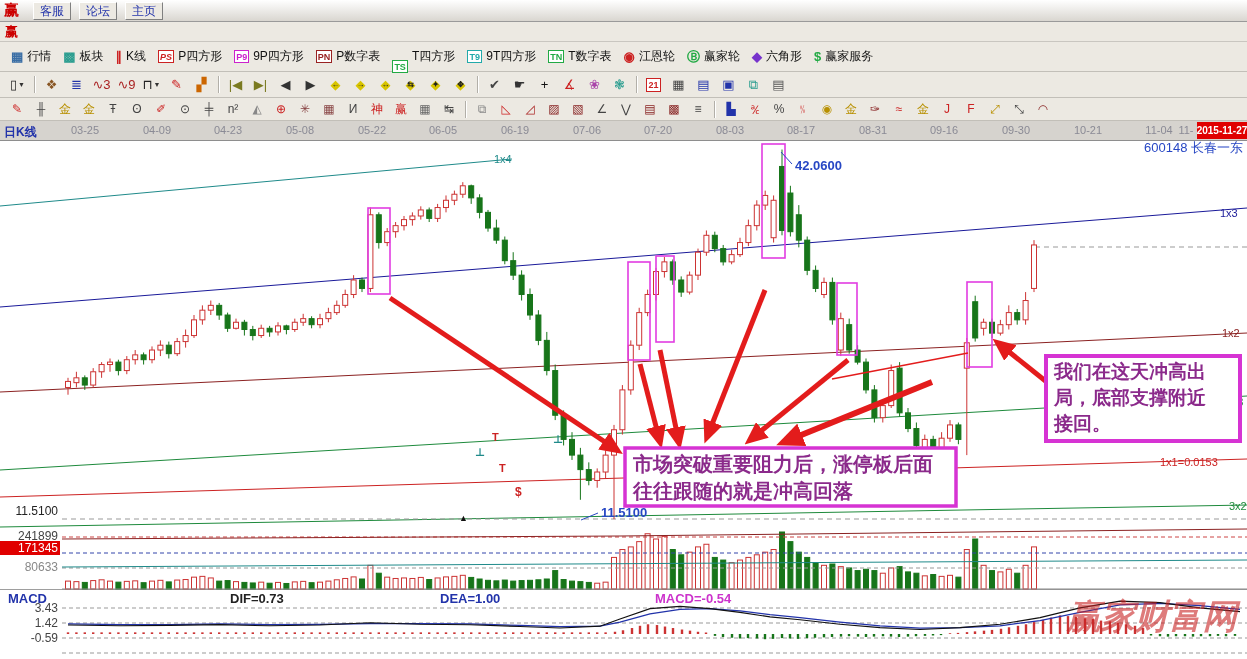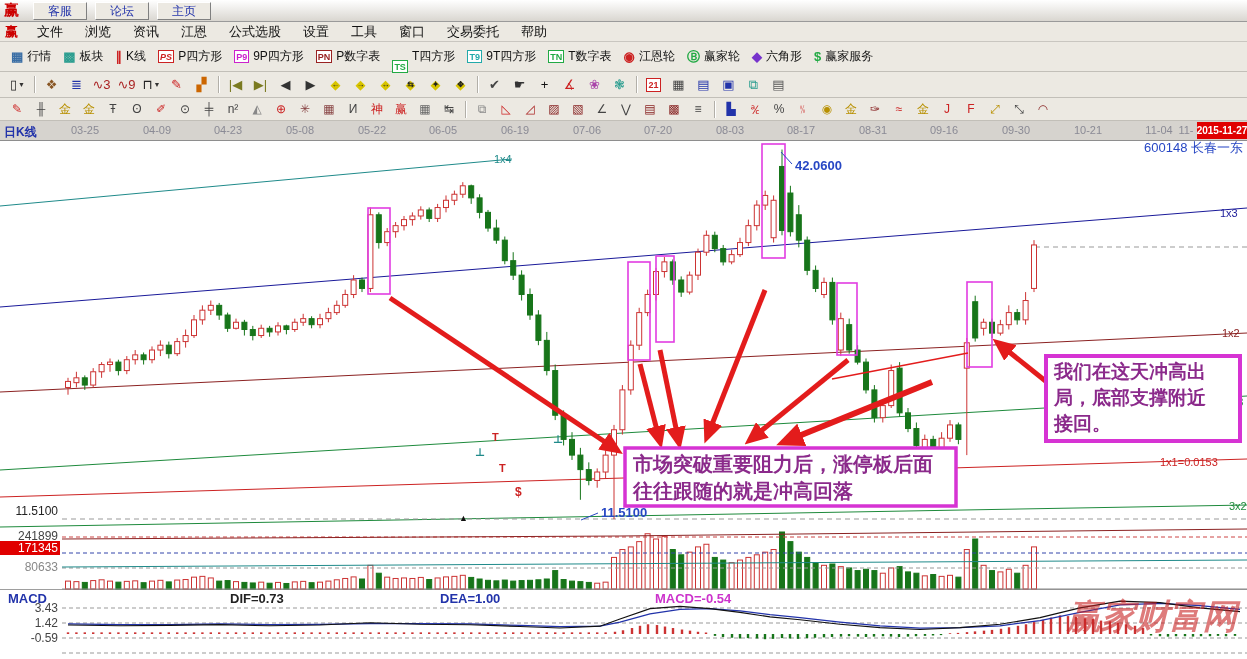--- a/index.html
+++ b/index.html
@@ -4,21 +4,21 @@
 <style>
   html,body{margin:0;padding:0;}
   body{width:1247px;height:659px;overflow:hidden;background:#d6d3ce;
        font-family:"Liberation Sans","DejaVu Sans",sans-serif;-webkit-font-smoothing:antialiased;}
   *{box-sizing:border-box;}
   .titlebar{height:22px;display:flex;align-items:center;background:linear-gradient(#ffffff,#d9d6d0);
             border-bottom:1px solid #9a9a9a;padding:0 4px;}
   .app-logo{color:#c00;font-weight:bold;font-size:15px;margin-right:6px;}
   .title-text{font-size:12px;font-weight:bold;color:#111;flex:1;white-space:nowrap;}
   .tb-btn{font-size:12px;color:#2233aa;background:#ece9e2;border:1px solid;border-color:#fff #808080 #808080 #fff;
-          padding:0 14px;margin-left:8px;height:18px;line-height:16px;}
+          padding:0 6px;margin-left:8px;height:18px;line-height:16px;}
   .menubar{height:20px;background:#ece9e2;display:flex;align-items:center;border-bottom:1px solid #c9c6c0;padding-left:5px;}
   .menu-logo{color:#c00;font-weight:bold;font-size:13px;margin-right:8px;}
   .menu-item{font-size:13px;color:#111;padding:0 11px;white-space:nowrap;}
   .toolbar{background:#ece9e2;display:flex;align-items:center;border-bottom:1px solid #c2bfb8;padding-left:5px;}
   #toolbar1{height:30px;}
   #toolbar2{height:26px;}
   #toolbar3{height:23px;}
   .t1{display:flex;align-items:center;gap:4px;padding:2px 6px;font-size:12px;color:#111;background:transparent;border:none;white-space:nowrap;}
   .badge{min-width:15px;height:13px;border:1px solid;font-size:9px;font-weight:bold;display:flex;align-items:center;
          justify-content:center;background:#fff;padding:0 1px;}
@@ -37,32 +37,20 @@
 </head>
 <body>
 
 <div class="titlebar">
   <span class="app-logo">赢</span>
   <span id="tb-buttons"><button class="tb-btn">客服</button><button class="tb-btn">论坛</button><button class="tb-btn">主页</button></span>
 </div>
 
 <div class="menubar">
   <span class="menu-logo">赢</span>
-  <span id="menu-items" style="display:flex">
-      <span class="menu-item">文件</span>
-      <span class="menu-item">浏览</span>
-      <span class="menu-item">资讯</span>
-      <span class="menu-item">江恩</span>
-      <span class="menu-item">公式选股</span>
-      <span class="menu-item">设置</span>
-      <span class="menu-item">工具</span>
-      <span class="menu-item">窗口</span>
-      <span class="menu-item">交易委托</span>
-      <span class="menu-item">帮助</span>
-    </span>
 </div>
 
 <div class="toolbar" id="toolbar1">
     <button class="t1">
       <span class="g" style="color: rgb(58, 110, 165);">▦</span>
       <span>行情</span>
     </button>
     <button class="t1">
       <span class="g" style="color: rgb(42, 157, 143);">▩</span>
       <span>板块</span>

